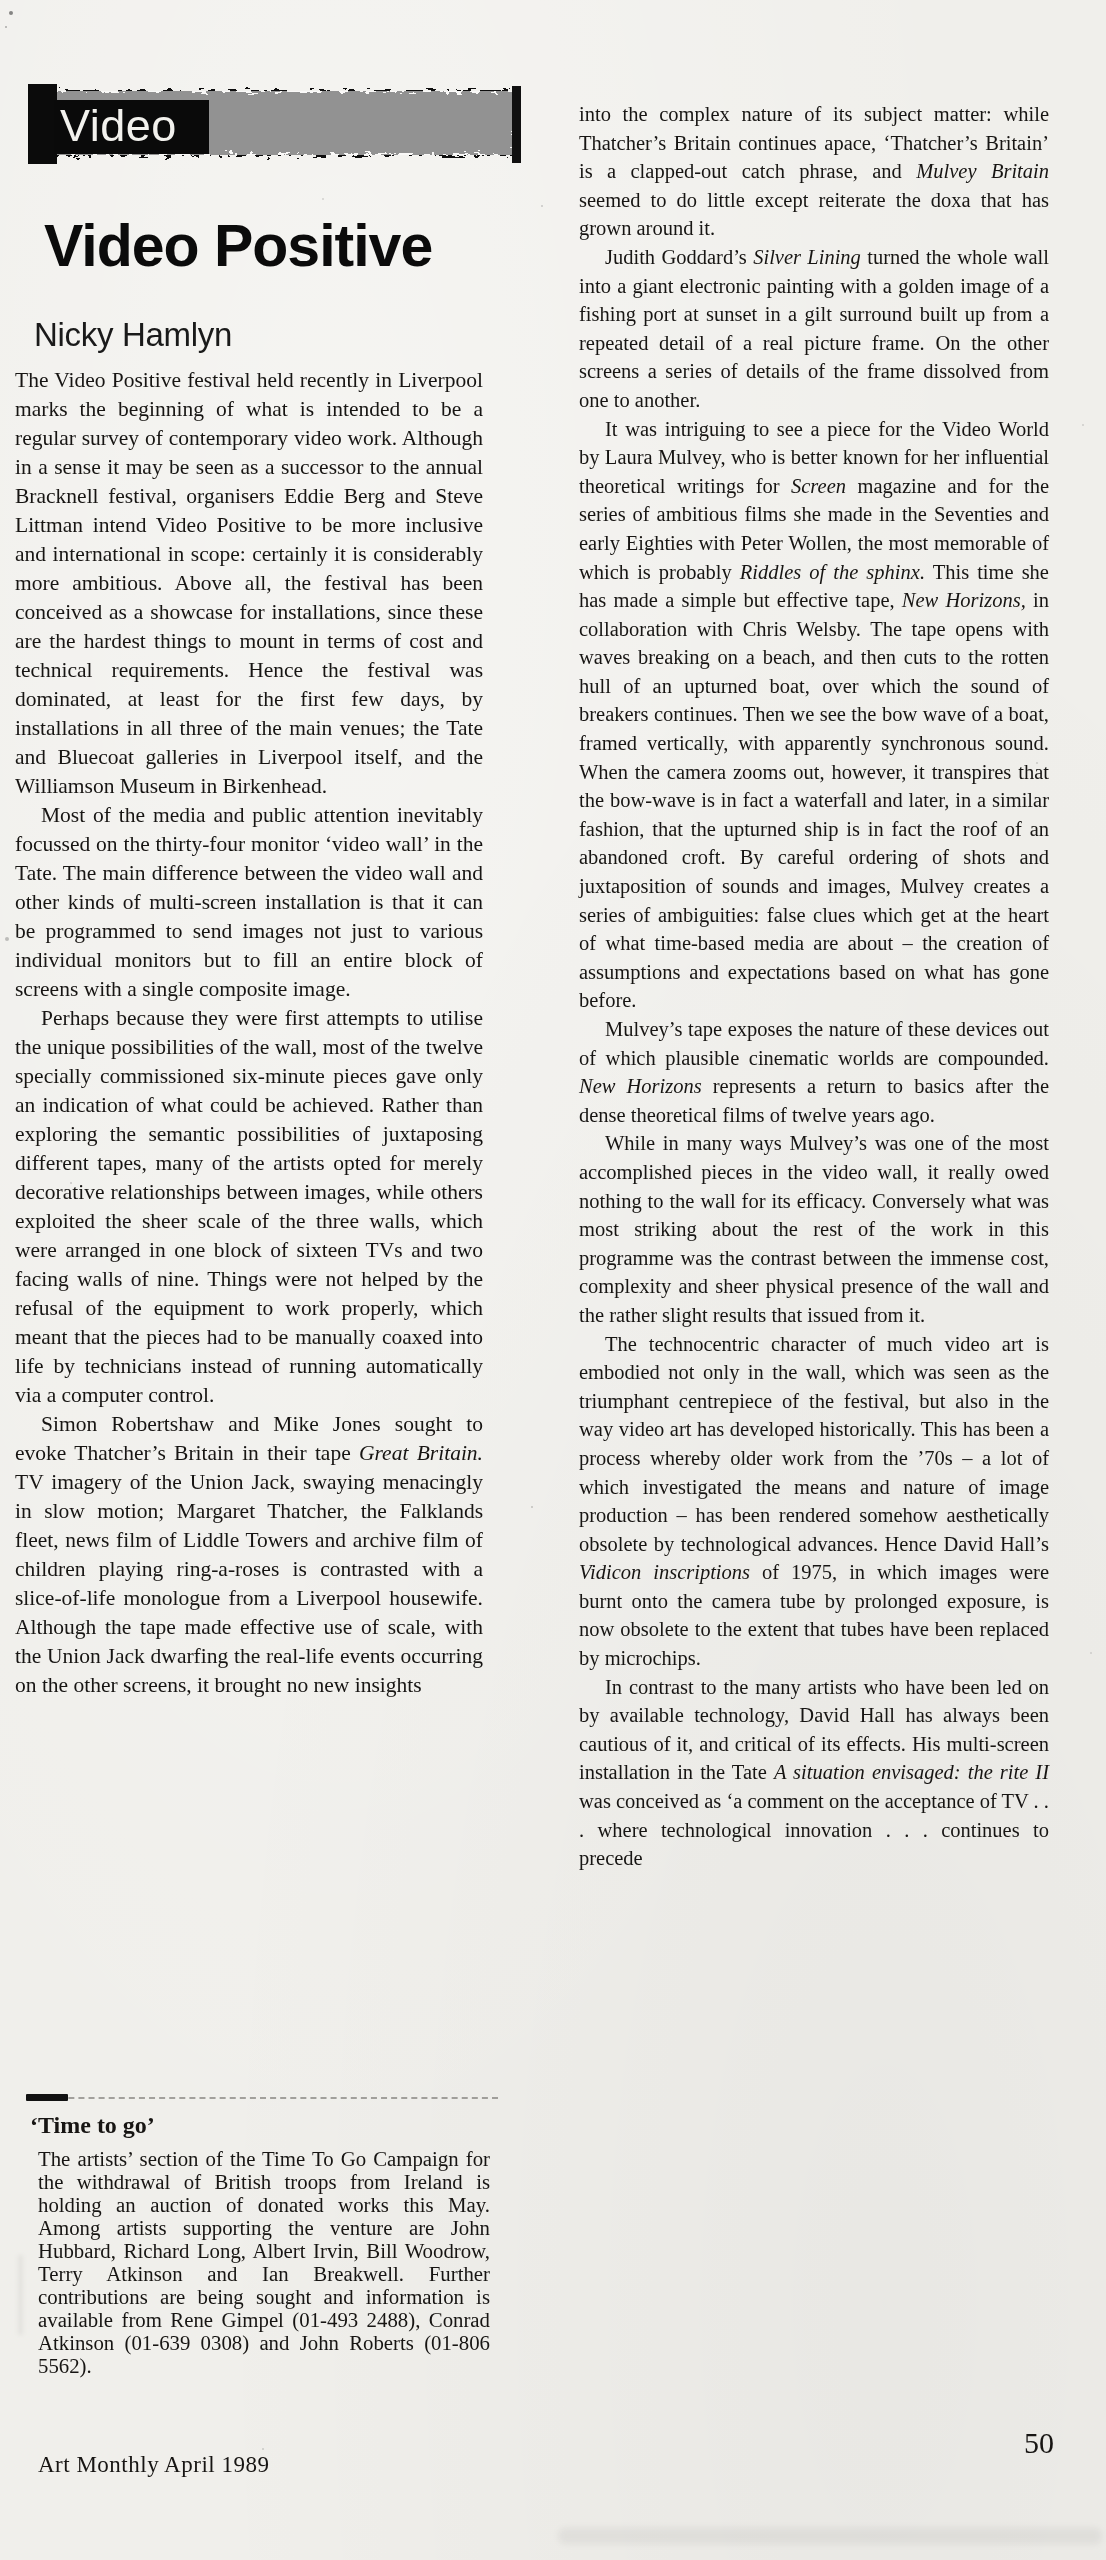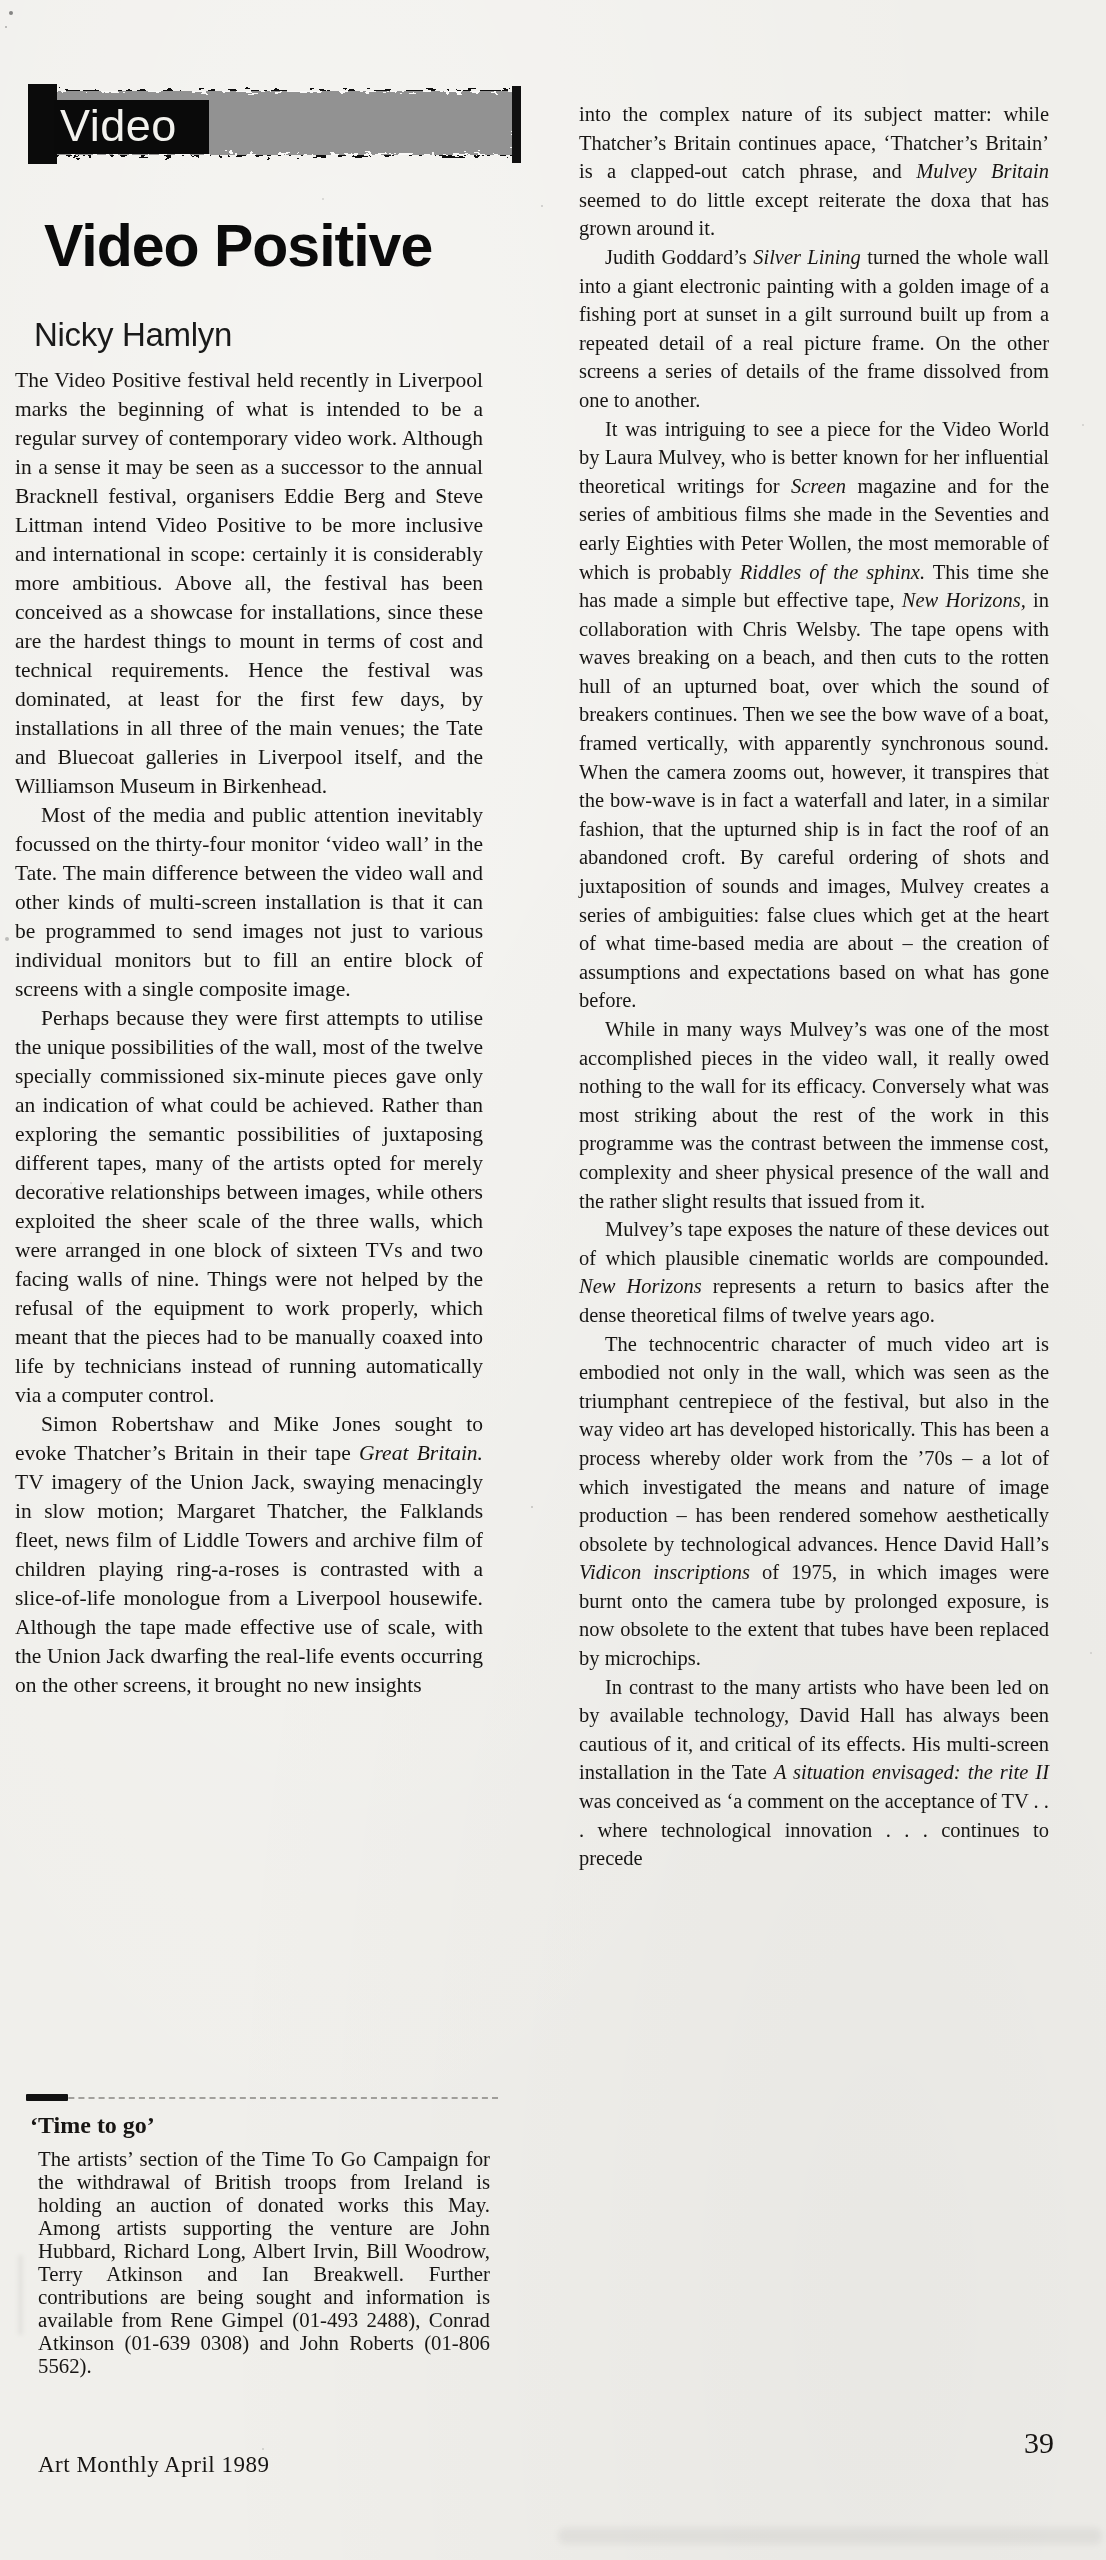--- a/index.html
+++ b/index.html
@@ -126,32 +126,32 @@
     <p>The Video Positive festival held recently in Liverpool marks the beginning of what is intended to be a regular survey of contemporary video work. Although in a sense it may be seen as a successor to the annual Bracknell festival, organisers Eddie Berg and Steve Littman intend Video Positive to be more inclusive and international in scope: certainly it is considerably more ambitious. Above all, the festival has been conceived as a showcase for installations, since these are the hardest things to mount in terms of cost and technical requirements. Hence the festival was dominated, at least for the first few days, by installations in all three of the main venues; the Tate and Bluecoat galleries in Liverpool itself, and the Williamson Museum in Birkenhead.</p>
     <p class="indent">Most of the media and public attention inevitably focussed on the thirty-four monitor ‘video wall’ in the Tate. The main difference between the video wall and other kinds of multi-screen installation is that it can be programmed to send images not just to various individual monitors but to fill an entire block of screens with a single composite image.</p>
     <p class="indent">Perhaps because they were first attempts to utilise the unique possibilities of the wall, most of the twelve specially commissioned six-minute pieces gave only an indication of what could be achieved. Rather than exploring the semantic possibilities of juxtaposing different tapes, many of the artists opted for merely decorative relationships between images, while others exploited the sheer scale of the three walls, which were arranged in one block of sixteen TVs and two facing walls of nine. Things were not helped by the refusal of the equipment to work properly, which meant that the pieces had to be manually coaxed into life by technicians instead of running automatically via a computer control.</p>
     <p class="indent"><span>Simon Robertshaw and Mike Jones sought to evoke Thatcher’s Britain in their tape </span><em>Great Britain.</em><span> TV imagery of the Union Jack, swaying menacingly in slow motion; Margaret Thatcher, the Falklands fleet, news film of Liddle Towers and archive film of children playing ring-a-roses is contrasted with a slice-of-life monologue from a Liverpool housewife. Although the tape made effective use of scale, with the Union Jack dwarfing the real-life events occurring on the other screens, it brought no new insights</span></p>
   </div>
 
   <div class="col col-right">
     <p><span>into the complex nature of its subject matter: while Thatcher’s Britain continues apace, ‘Thatcher’s Britain’ is a clapped-out catch phrase, and </span><em>Mulvey Britain</em><span> seemed to do little except reiterate the doxa that has grown around it.</span></p>
     <p class="indent"><span>Judith Goddard’s </span><em>Silver Lining</em><span> turned the whole wall into a giant electronic painting with a golden image of a fishing port at sunset in a gilt surround built up from a repeated detail of a real picture frame. On the other screens a series of details of the frame dissolved from one to another.</span></p>
     <p class="indent"><span>It was intriguing to see a piece for the Video World by Laura Mulvey, who is better known for her influential theoretical writings for </span><em>Screen</em><span> magazine and for the series of ambitious films she made in the Seventies and early Eighties with Peter Wollen, the most memorable of which is probably </span><em>Riddles of the sphinx.</em><span> This time she has made a simple but effective tape, </span><em>New Horizons,</em><span> in collaboration with Chris Welsby. The tape opens with waves breaking on a beach, and then cuts to the rotten hull of an upturned boat, over which the sound of breakers continues. Then we see the bow wave of a boat, framed vertically, with apparently synchronous sound. When the camera zooms out, however, it transpires that the bow-wave is in fact a waterfall and later, in a similar fashion, that the upturned ship is in fact the roof of an abandoned croft. By careful ordering of shots and juxtaposition of sounds and images, Mulvey creates a series of ambiguities: false clues which get at the heart of what time-based media are about – the creation of assumptions and expectations based on what has gone before.</span></p>
+    <p class="indent"><span>Mulvey’s tape exposes the nature of these devices out of which plausible cinematic worlds are compounded. </span><em>New Horizons</em><span> represents a return to basics after the dense theoretical films of twelve years ago.</span></p>
     <p class="indent">While in many ways Mulvey’s was one of the most accomplished pieces in the video wall, it really owed nothing to the wall for its efficacy. Conversely what was most striking about the rest of the work in this programme was the contrast between the immense cost, complexity and sheer physical presence of the wall and the rather slight results that issued from it.</p>
-    <p class="indent"><span>Mulvey’s tape exposes the nature of these devices out of which plausible cinematic worlds are compounded. </span><em>New Horizons</em><span> represents a return to basics after the dense theoretical films of twelve years ago.</span></p>
     <p class="indent"><span>The technocentric character of much video art is embodied not only in the wall, which was seen as the triumphant centrepiece of the festival, but also in the way video art has developed historically. This has been a process whereby older work from the ’70s – a lot of which investigated the means and nature of image production – has been rendered somehow aesthetically obsolete by technological advances. Hence David Hall’s </span><em>Vidicon inscriptions</em><span> of 1975, in which images were burnt onto the camera tube by prolonged exposure, is now obsolete to the extent that tubes have been replaced by microchips.</span></p>
     <p class="indent"><span>In contrast to the many artists who have been led on by available technology, David Hall has always been cautious of it, and critical of its effects. His multi-screen installation in the Tate </span><em>A situation envisaged: the rite II</em><span> was conceived as ‘a comment on the acceptance of TV . . . where technological innovation . . . continues to precede</span></p>
   </div>
 
   <div class="divider">
     <span class="dashes"></span>
     <span class="tick"></span>
   </div>
 
   <div class="notice">
     <h3>‘Time to go’</h3>
     <p>The artists’ section of the Time To Go Campaign for the withdrawal of British troops from Ireland is holding an auction of donated works this May. Among artists supporting the venture are John Hubbard, Richard Long, Albert Irvin, Bill Woodrow, Terry Atkinson and Ian Breakwell. Further contributions are being sought and information is available from Rene Gimpel (01-493 2488), Conrad Atkinson (01-639 0308) and John Roberts (01-806 5562).</p>
   </div>
 
   <div class="footer">Art Monthly April 1989</div>
-  <div class="pageno">39</div>
+  <div class="pageno">50</div>
 
 </div>
 
 </body></html>

